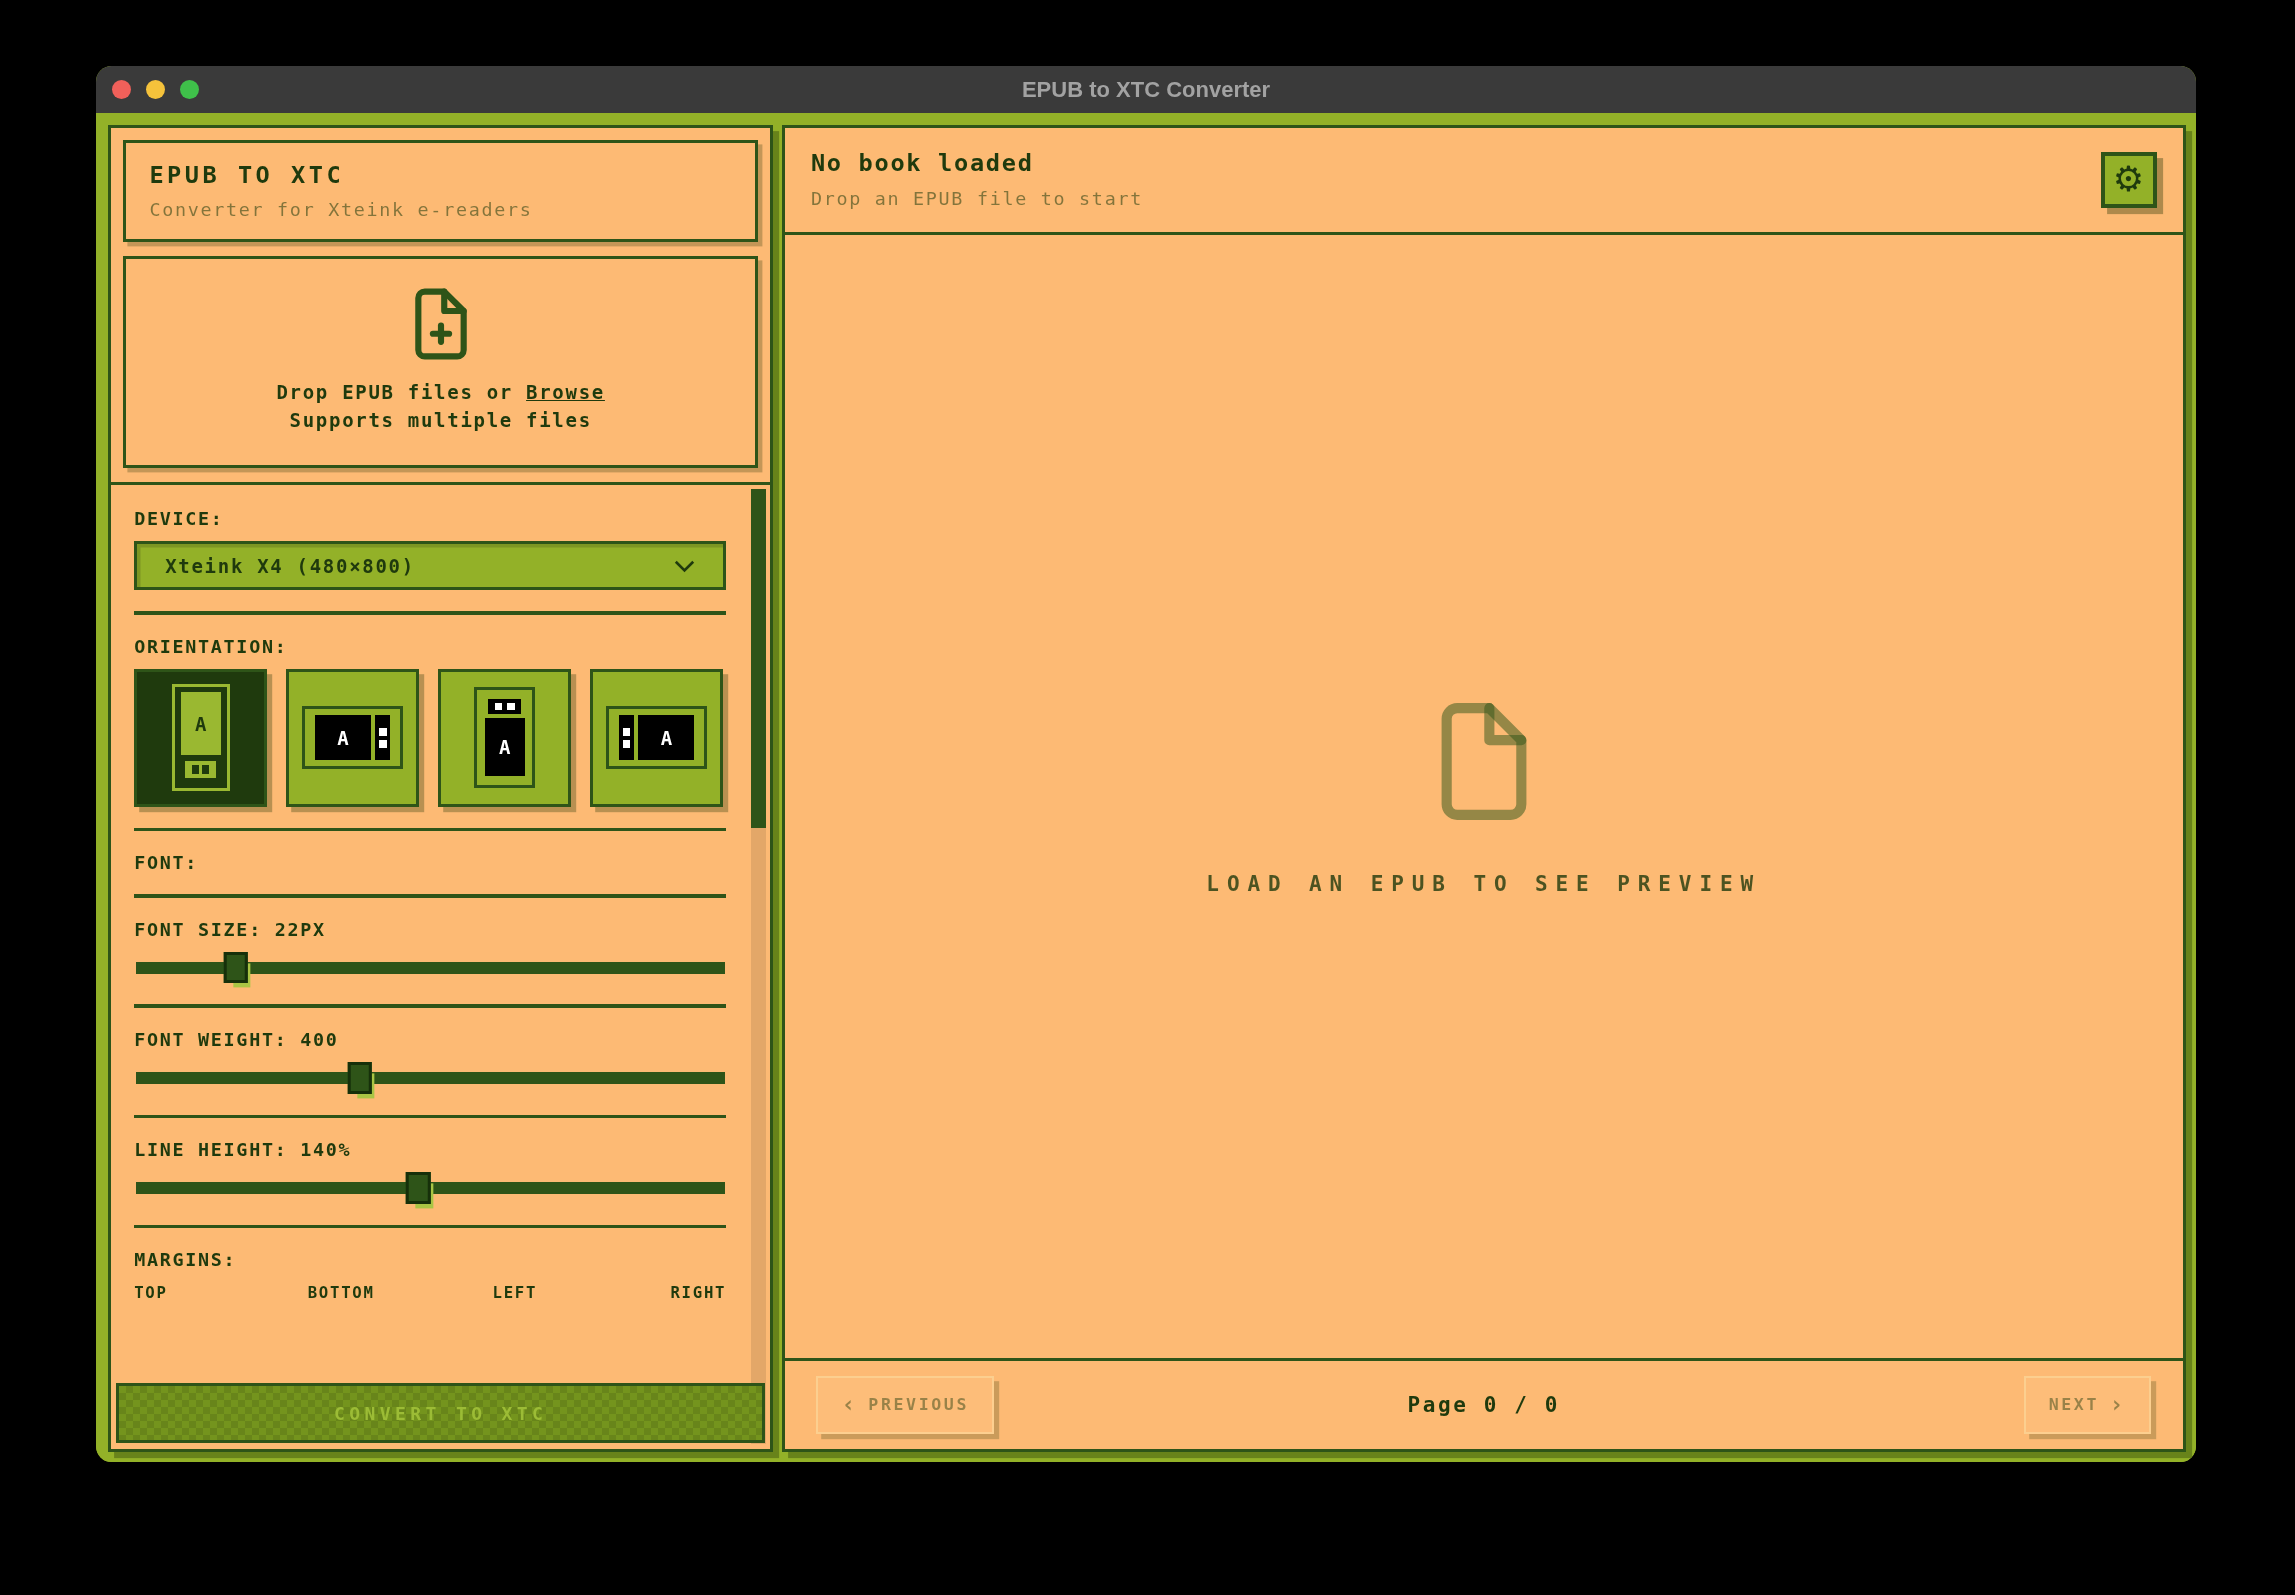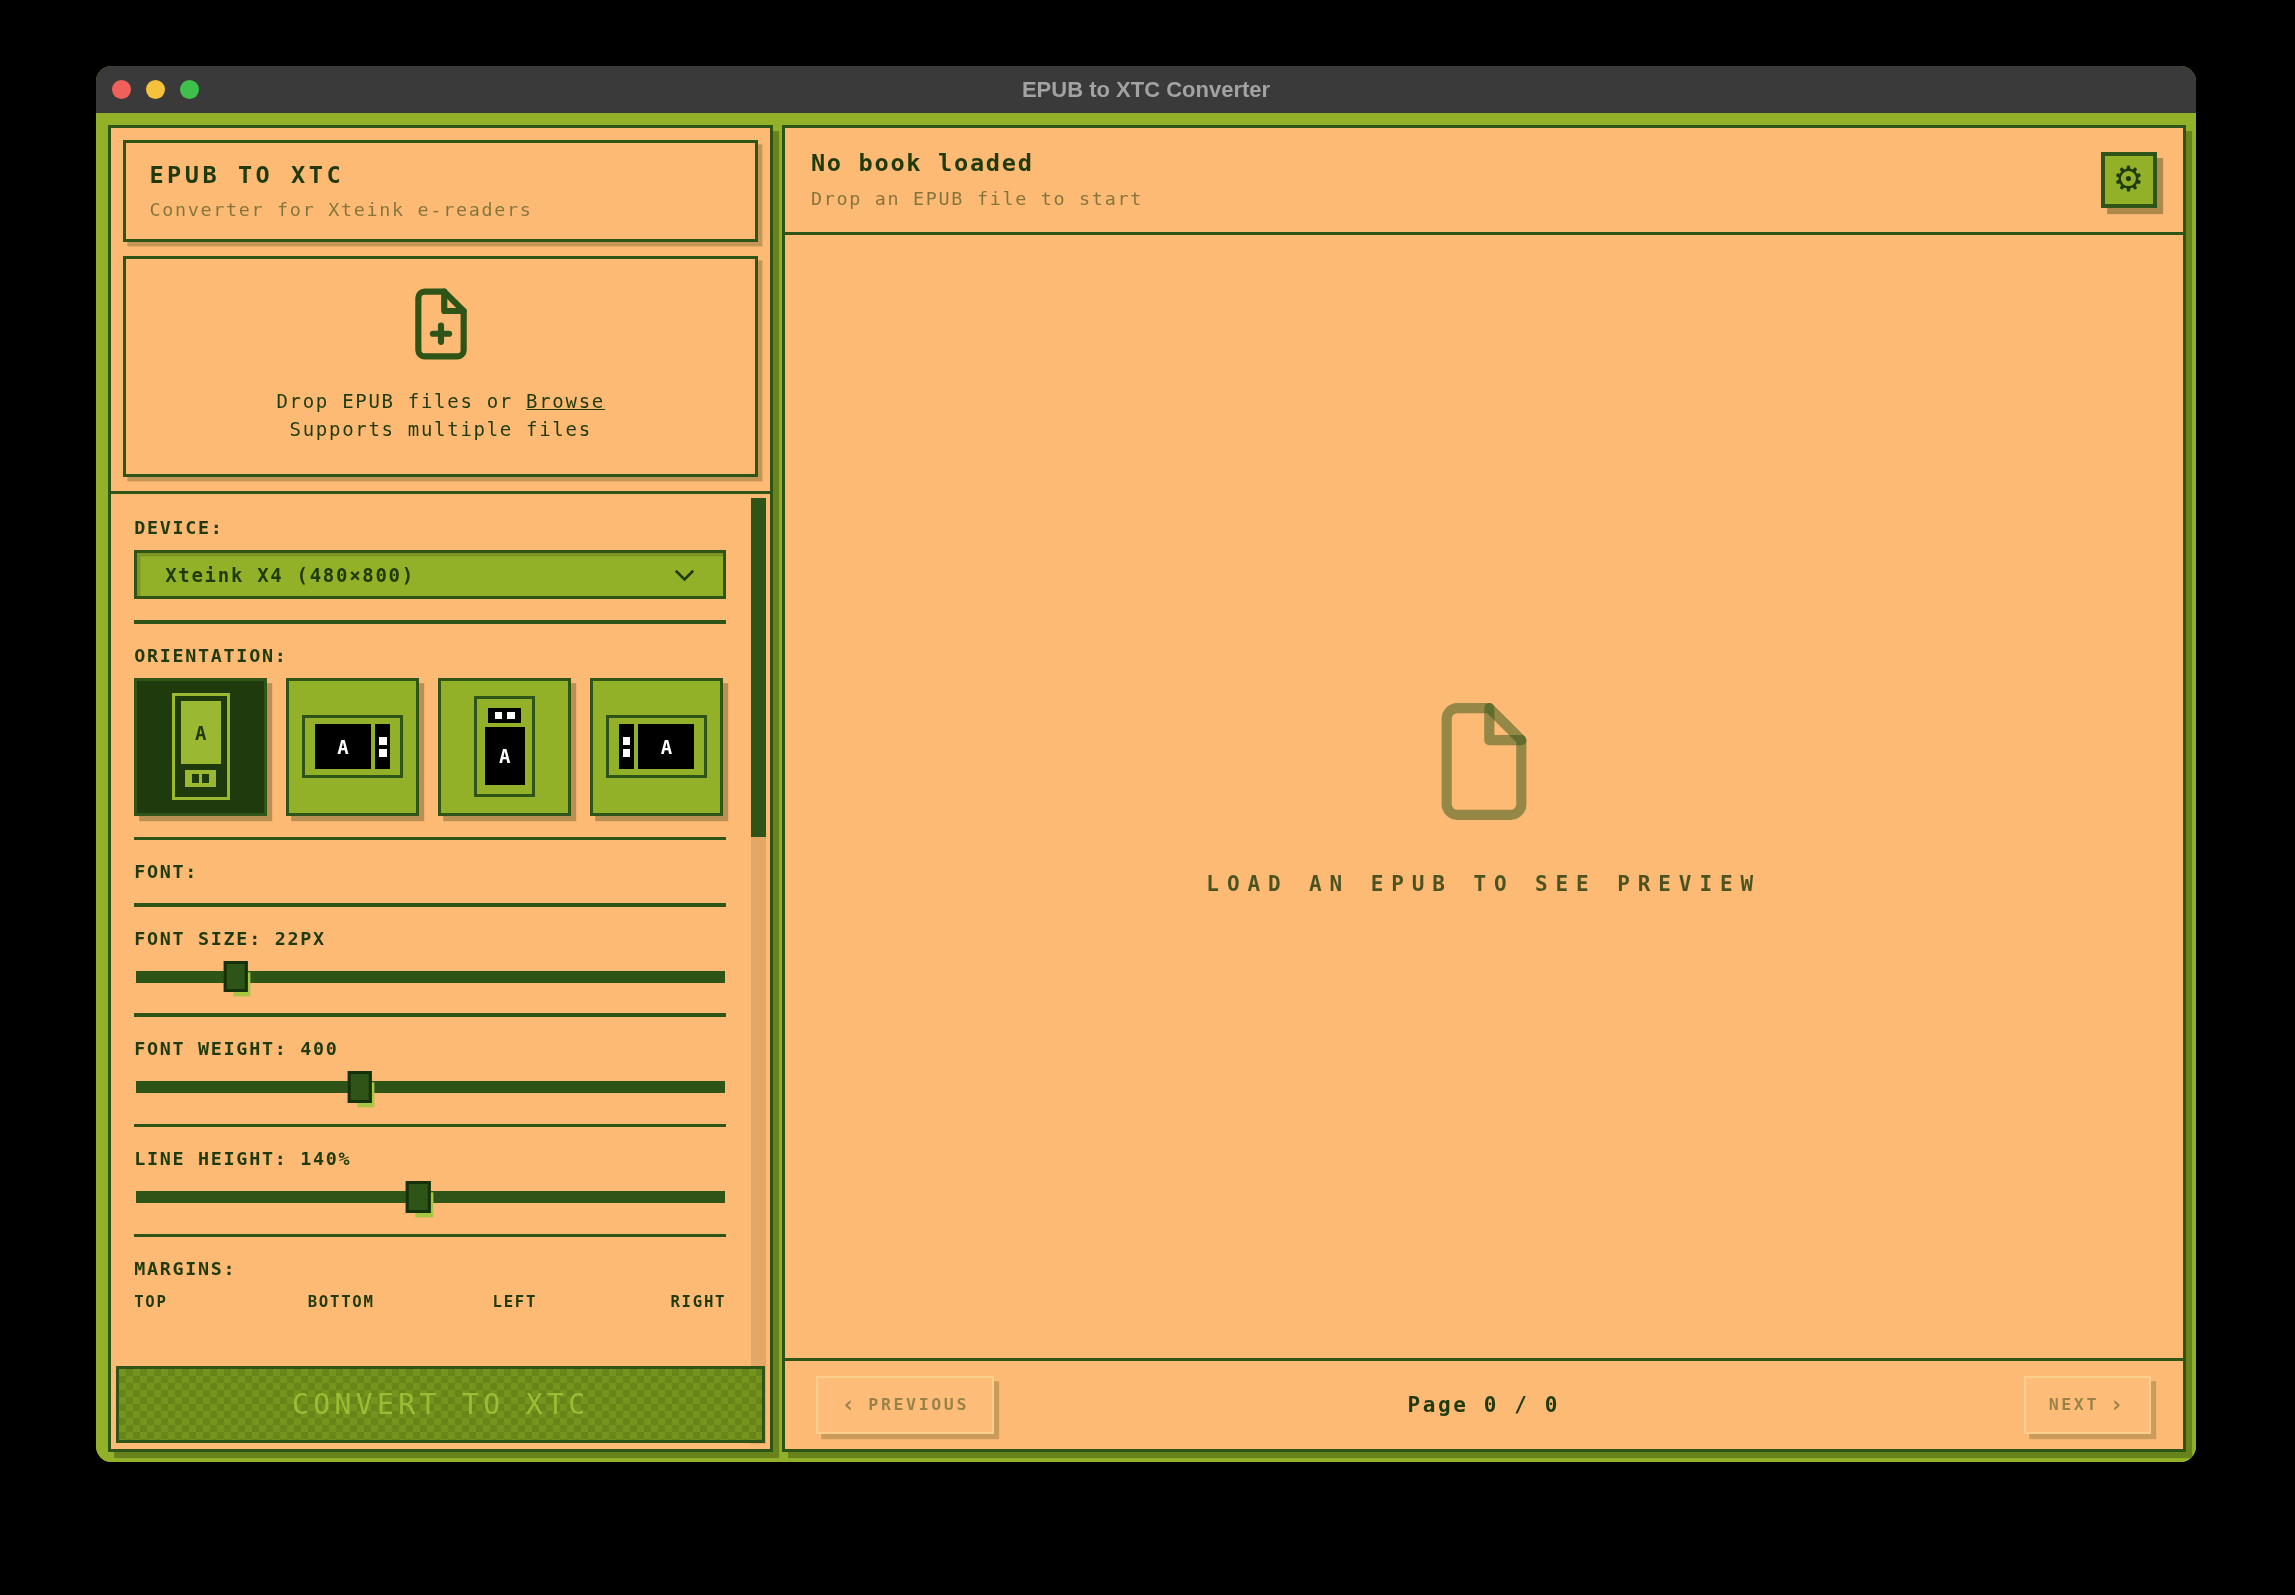--- a/index.html
+++ b/index.html
@@ -28,21 +28,21 @@
 
   
   .hdr-box { margin:12.2px 12.2px 0 12.2px; border:3.5px solid #2E5418; padding:17.5px 23px 19px 23px;
              box-shadow:4.4px 4.4px 0 rgba(25,45,0,0.25); }
   .hdr-title { font-size:23.6px; font-weight:bold; letter-spacing:3.5px; color:#1F3A0D; }
   .hdr-sub { margin-top:10.5px; font-size:18.4px; letter-spacing:1.7px; color:rgba(31,58,13,0.55); }
 
   .drop-box { margin:14px 12.2px 0 12.2px; border:3.5px solid #2E5418; text-align:center;
               padding:24.5px 8.7px 30px 8.7px; box-shadow:4.4px 4.4px 0 rgba(25,45,0,0.25); cursor:pointer; }
   .drop-icon { display:inline-block; }
-  .drop-text { margin-top:20px; font-size:19px; font-weight:normal; letter-spacing:1.7px; color:#1F3A0D; line-height:1.5; }
+  .drop-text { margin-top:11px; font-size:19px; font-weight:bold; letter-spacing:1.7px; color:#1F3A0D; line-height:1.5; }
   .browse-link { text-decoration:underline; cursor:pointer; }
 
   .settings { margin-top:14px; border-top:3.5px solid #2E5418; flex:1; min-height:0;
               position:relative; overflow:hidden; }
   .settings-inner { padding:23px 44px 0 23px; }
   .field-label { font-size:18.4px; font-weight:bold; letter-spacing:1.7px; color:#1F3A0D; margin-bottom:12.2px; }
   .selectbox { height:49px; border:3.5px solid #2E5418; display:flex; align-items:center;
                justify-content:space-between; padding:0 28px; font-size:19px; font-weight:bold;
                letter-spacing:1.7px; color:#1F3A0D; background:#93B128; cursor:pointer;
                box-shadow:inset 3.5px 3.5px 0 rgba(0,0,0,0.15); }
@@ -82,23 +82,23 @@
 
   .margin-cols { display:flex; margin-top:1.7px;gap:48px; }
   .margin-cols span { font-size:15.7px; font-weight:bold; letter-spacing:1.7px; color:#1F3A0D; }
   .margin-cols span:nth-child(1){ width:144px; }
   .margin-cols span:nth-child(2){ width:157px; }
   .margin-cols span:nth-child(3){ width:149px; }
 
   .scrollbar { position:absolute; right:4.4px; top:4.4px; bottom:4.4px; width:15px; background:rgba(0,0,0,0.10); }
   .scroll-thumb { position:absolute; left:0; top:0; width:100%; height:339px; background:#2E5418; cursor:pointer; }
 
-  .convert-btn { position:absolute; left:5.2px; right:5.2px; bottom:5.2px; height:77px;
+  .convert-btn { position:absolute; left:5.2px; right:5.2px; bottom:5.2px; height:60px;
                  border:3.5px solid #2E5418; display:flex; align-items:center; justify-content:center;
-                 font-size:28px; font-weight:normal; letter-spacing:4.4px; color:#9CBC36;
+                 font-size:18px; font-weight:bold; letter-spacing:4.4px; color:#9CBC36;
                  background-color:#74941D;
                  background-image:conic-gradient(rgba(0,0,0,0.10) 90deg, transparent 90deg 180deg,
                                   rgba(0,0,0,0.10) 180deg 270deg, transparent 270deg);
                  background-size:14px 14px; cursor:default; }
 
   
   .preview-hdr { flex:0 0 auto; border-bottom:3.5px solid #2E5418; padding:21px 26px 23px 26px; position:relative; }
   .ph-title { font-size:23.6px; font-weight:bold; letter-spacing:1.7px; color:#1F3A0D; }
   .ph-sub { margin-top:10.5px; font-size:18.4px; letter-spacing:1.7px; color:rgba(31,58,13,0.55); }
   .gear-btn { position:absolute; right:26px; top:50%; transform:translateY(-50%);

